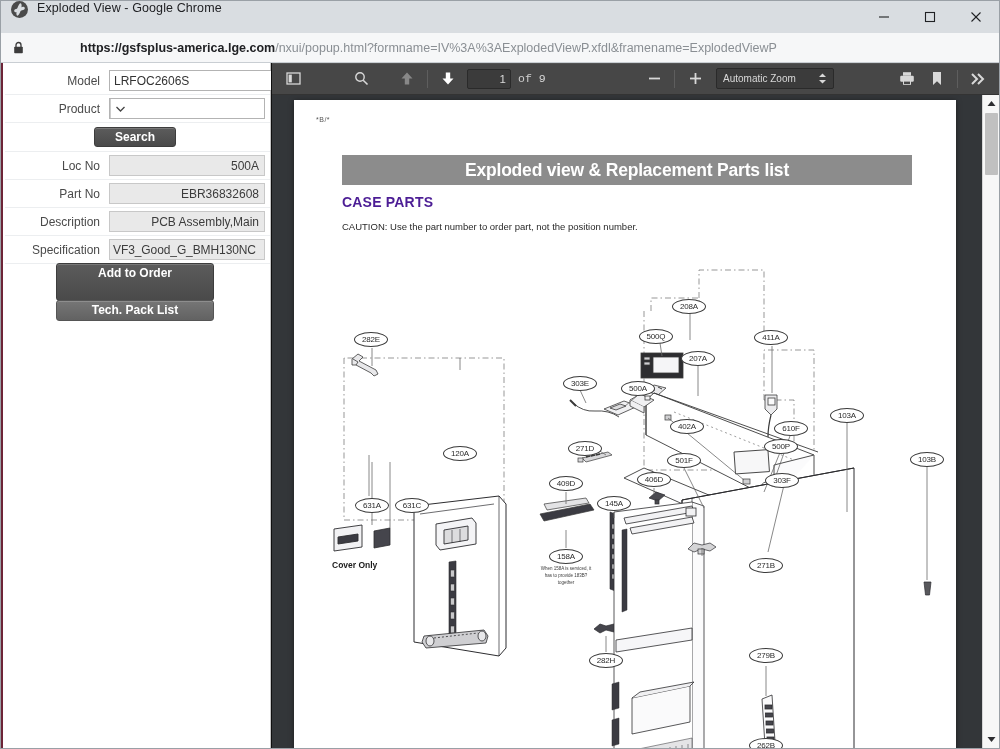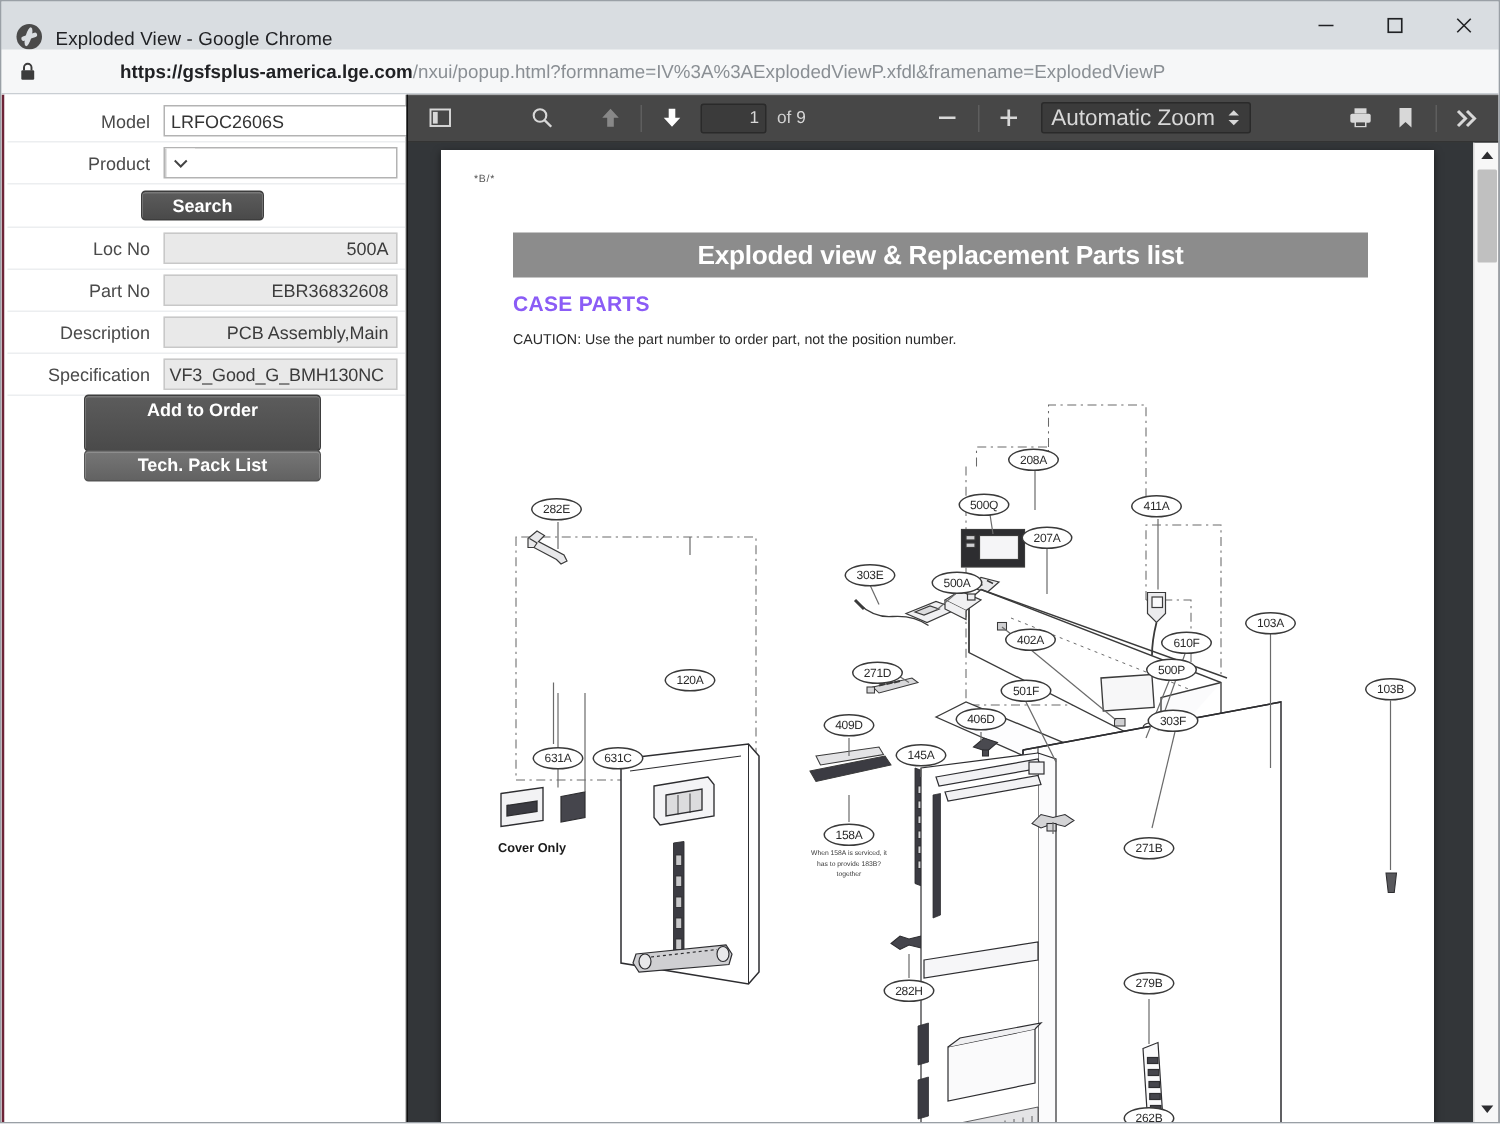--- a/index.html
+++ b/index.html
@@ -16,21 +16,21 @@
     width: 1000px; height: 749px;
     position: relative;
     background: #d9dde1;
     border: 1px solid #9aa0a6;
     display: flex; flex-direction: column;
   }
 
   #titlebar {
     height: 32px;
     background: #d9dde1;
-    display: flex; align-items: flex-end;
+    display: flex; align-items: flex-start;
     flex: 0 0 32px;
     position: relative;
   }
   #fav-globe {
     width: 17px; height: 17px;
     margin-left: 10px; margin-right: 9px;
     border-radius: 50%;
     background: #4a4a4a;
     position: relative;
     flex: 0 0 17px;
@@ -201,27 +201,27 @@
   #pagenum {
     width: 44px; height: 20px;
     background: #3b3b3b;
     border: 1px solid #2a2a2a;
     border-radius: 2px;
     color: #d8d8d8; font-size: 11.5px;
     text-align: right; padding: 0 4px;
     line-height: 18px;
     margin-left: 4px;
   }
-  #pagecount { font-size: 11.5px; color: #cfcfcf; margin-left: 7px; white-space: nowrap; }
+  #pagecount { font-size: 11.5px; color: #cfcfcf; margin-left: 7px; white-space: nowrap; font-family: Liberation Mono, monospace; }
   #pagecount b { color:#d8d8d8; font-weight:normal; }
   #tb-spacer { flex: 1 1 auto; }
   #zoomsel {
     height: 21px; min-width: 118px;
     background: #3b3b3b; border: 1px solid #2a2a2a; border-radius: 2px;
-    color: #d8d8d8; font-size: 15px;
+    color: #d8d8d8; font-size: 10px;
     display: flex; align-items: center;
     padding: 0 6px;
     margin-left: 6px;
   }
   #zoomsel .zlabel { flex: 1 1 auto; white-space: nowrap; }
   #zoomsel .zarrows { margin-left: 8px; font-size: 8px; line-height: 8px; display:flex; flex-direction:column; }
 
   
   #pdf-area {
     flex: 1 1 auto;
@@ -261,21 +261,21 @@
     position: absolute; left: 48px; top: 55px;
     width: 570px; height: 30px;
     background: #8c8c8c;
     color: #ffffff;
     font-size: 17.5px; font-weight: bold;
     display: flex; align-items: center; justify-content: center;
     letter-spacing: -0.2px;
   }
   #doc-section {
     position: absolute; left: 48px; top: 94px;
-    font-size: 14px; font-weight: bold; color: #8b5cf6;
+    font-size: 14px; font-weight: bold; color: #4c1d95;
     letter-spacing: 0.2px;
   }
   #doc-caution {
     position: absolute; left: 48px; top: 121px;
     font-size: 9.5px; color: #2a2a2a;
   }
 
   
   #diagram { position: absolute; left: 0; top: 0; width: 662px; height: 860px; }
 

